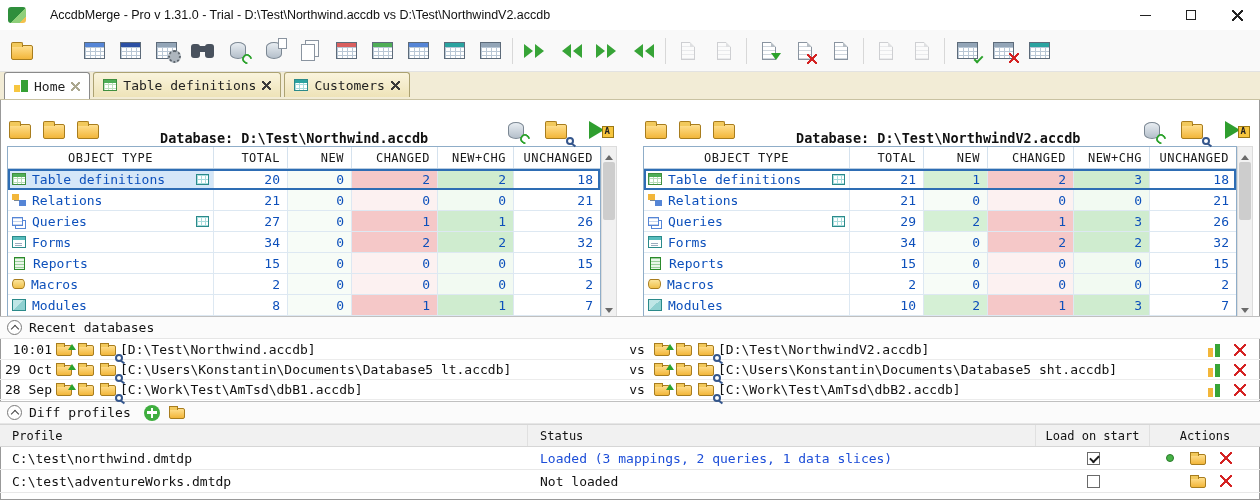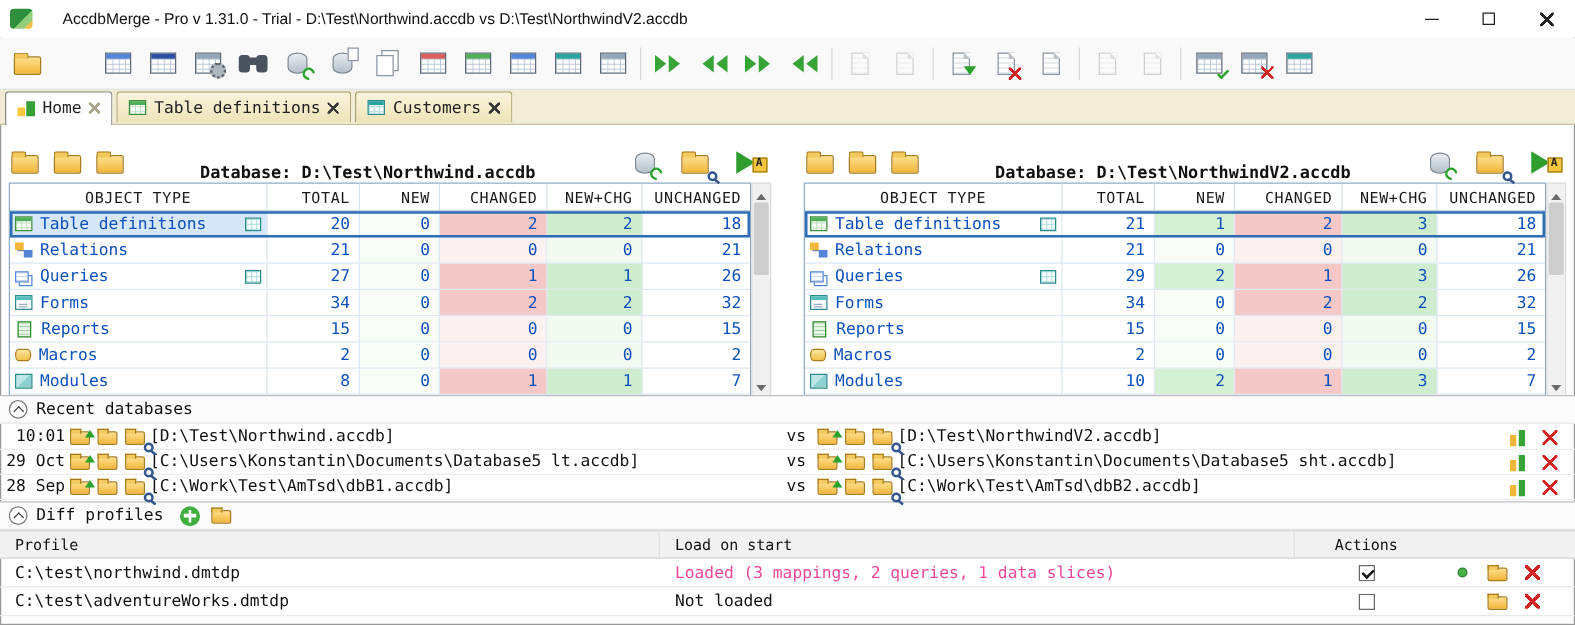--- a/index.html
+++ b/index.html
@@ -55,21 +55,21 @@
   .ov-mag::after{content:"";position:absolute;right:-4px;bottom:-3px;width:5px;height:2px;background:#34568c;transform:rotate(40deg)}
   .ov-redx{right:-6px;bottom:-5px;width:10px;height:10px;color:#d42222}
   .ov-check{right:-6px;bottom:-3px;width:9px;height:5px;border-left:2.5px solid #2ca22c;border-bottom:2.5px solid #2ca22c;transform:rotate(-45deg)}
   .ov-green-arrow{right:-6px;bottom:-6px;width:0;height:0;border:5px solid transparent;border-top:7px solid #2ca22c}
   .ov-garrow{right:-5px;top:-6px;width:0;height:0;border:4px solid transparent;border-bottom:6px solid #2ca22c}
   .ov-abadge{right:-10px;bottom:-8px;width:12px;height:12px;background:#f7c63f;border:1px solid #9a7714}
   .ov-abadge::after{content:"A";position:absolute;left:2px;top:-1px;font:bold 9px "DejaVu Sans Mono",monospace;color:#222}
   .ov-page{right:-6px;top:-5px;width:9px;height:11px;background:#fff;border:1px solid #8a94a0}
 
   
-  .tabstrip{position:absolute;top:72px;left:0;right:0;height:28px;background:#f2ecd6;border-bottom:1px solid #c9c2a2;display:flex;align-items:center;padding-left:4px;gap:3px}
+  .tabstrip{position:absolute;top:72px;left:0;right:0;height:28px;background:#f2ecd6;border-bottom:1px solid #c9c2a2;display:flex;align-items:flex-start;padding-left:4px;gap:3px}
   .tab{display:flex;align-items:center;gap:6px;height:25px;padding:0 9px;background:linear-gradient(#faf4dd,#eee3b8);border:1px solid #aca272;border-bottom:none;border-radius:3px 3px 0 0;font-size:13px;color:#222;position:relative}
   .tab.active{background:#fff;height:27px;z-index:2;margin-bottom:-1px;border-color:#8a8a8a}
   .tclose{width:9px;height:9px;color:#3a3a3a}
   .tclose.dis{color:#aba78f}
   .tic{width:14px;height:12px;position:relative;flex:none}
   .tic-home{background:linear-gradient(#f7c63f,#f7c63f) 0 100%/6px 7px no-repeat,linear-gradient(#35a035,#35a035) 100% 0/7px 12px no-repeat}
   .tic-table,.tic-customers{border:1px solid #3f8f3f;background-color:#fff;background-image:linear-gradient(#bfe0bf 1px,transparent 1px),linear-gradient(90deg,#bfe0bf 1px,transparent 1px);background-size:4px 4px}
   .tic-table::before{content:"";position:absolute;left:0;right:0;top:0;height:3px;background:#4fae57}
   .tic-customers{border-color:#2b8a8a;background-image:linear-gradient(#a8dcdc 1px,transparent 1px),linear-gradient(90deg,#a8dcdc 1px,transparent 1px)}
   .tic-customers::before{content:"";position:absolute;left:0;right:0;top:0;height:3px;background:#2ba3a0}
@@ -138,21 +138,21 @@
   .rpath2{flex:1;white-space:nowrap;overflow:hidden}
   .ract{flex:none;width:56px;display:flex;gap:6px;align-items:center}
 
   .pt-header{position:absolute;top:424px;left:0;right:0;height:23px;display:grid;grid-template-columns:528px 508px 114px 110px;background:#f1f1f1;border-top:1px solid #d6d6d6;border-bottom:1px solid #d6d6d6;font-size:12px;align-items:center}
   .pt-header span{padding-left:12px;border-right:1px solid #e0e0e0;height:100%;display:flex;align-items:center}
   .pt-header span:nth-child(3),.pt-header span:nth-child(4){justify-content:center;padding-left:0}
   .pt-header span:last-child{border-right:none}
   .pt-rows{position:absolute;top:447px;left:0;right:0}
   .prow{display:grid;grid-template-columns:528px 508px 114px 110px;height:23px;align-items:center;border-bottom:1px solid #e8e8e8;font-size:13px}
   .prow>span{padding-left:12px;overflow:hidden;white-space:nowrap}
-  .pstatus.loaded{color:#ec4899}
+  .pstatus.loaded{color:#1d4ed8}
   .pload{display:flex;justify-content:center;padding-left:0!important}
   .pact{display:flex;gap:8px;align-items:center;padding-left:10px!important}
   .cb{width:13px;height:13px;border:1px solid #6a6a6a;background:#fff;position:relative}
   .cb.checked::after{content:"";position:absolute;left:2px;top:2px;width:7px;height:4px;border-left:2px solid #1a1a1a;border-bottom:2px solid #1a1a1a;transform:rotate(-45deg)}
 </style>
 </head>
 <body>
 
 <div class="titlebar">
   <span class="appicon"></span>
@@ -691,20 +691,21 @@
 <div class="secbar profbar">
   <span class="collapse-btn"></span>
   <span>Diff profiles</span>
   <span class="addbtn"></span>
   <span class="ribtn">
       <span class="glyph g-fsm"></span>
     </span>
 </div>
 <div class="pt-header" id="pt-header">
     <span>Profile</span>
+    <span>Status</span>
     <span>Load on start</span>
     <span>Actions</span>
   </div>
 <div class="pt-rows" id="pt-rows">
     <div class="prow">
       <span>C:\test\northwind.dmtdp</span>
       <span class="pstatus loaded">Loaded (3 mappings, 2 queries, 1 data slices)</span>
       <span class="pload">
         <span class="cb checked"></span>
       </span>

